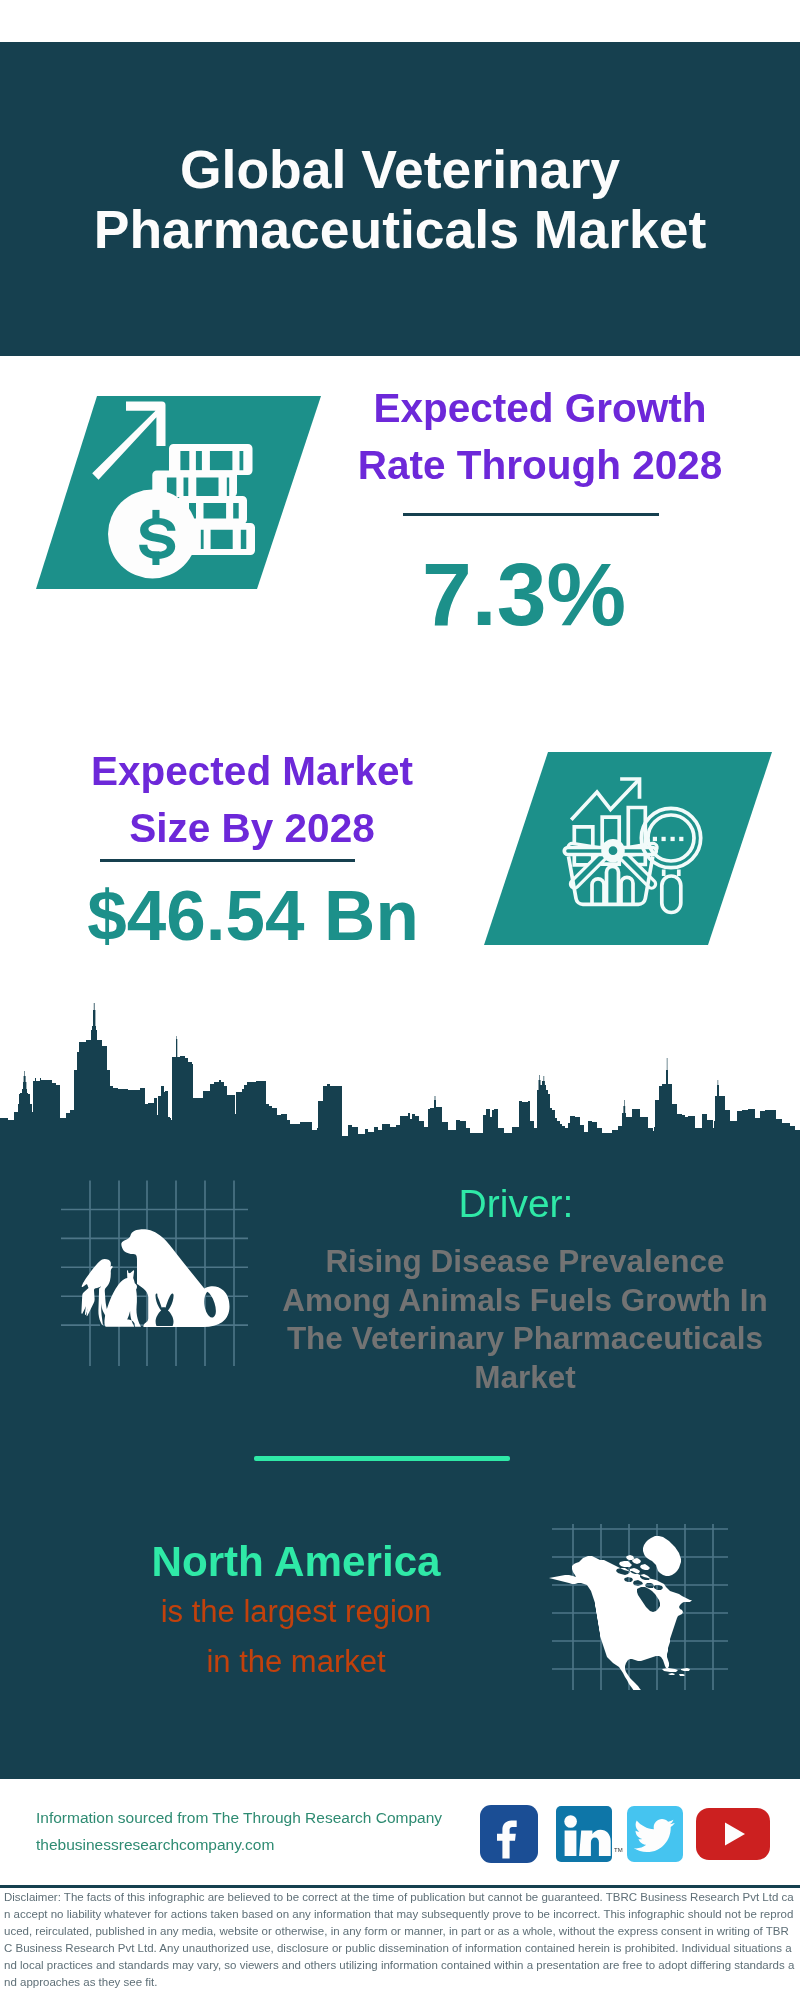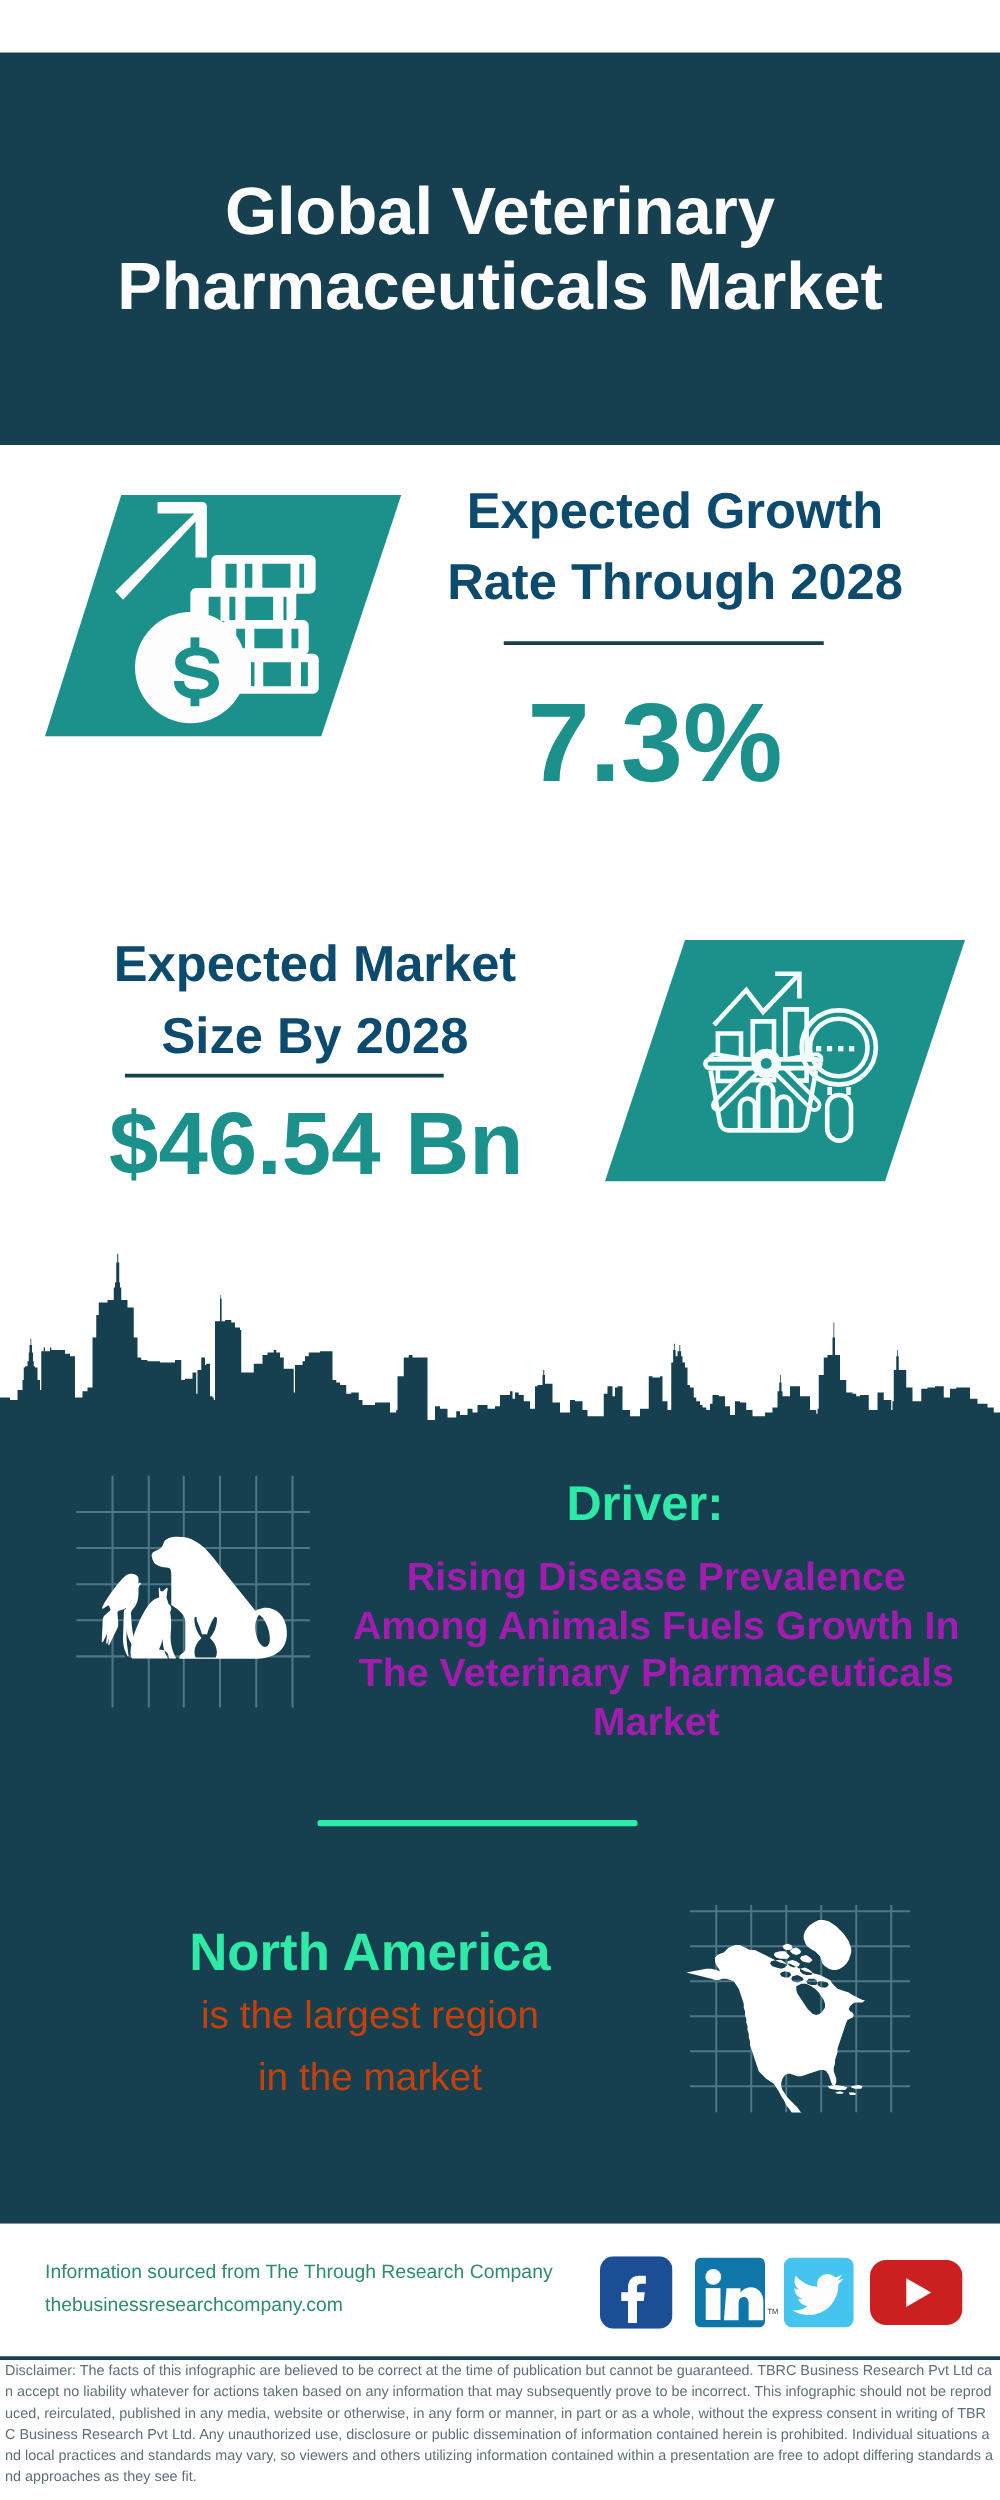--- a/index.html
+++ b/index.html
@@ -9,26 +9,26 @@
 
   
   .header{position:absolute;left:0;top:0;width:800px;height:314px;background:#16404f;margin-top:42px;}
   .header-title{position:absolute;left:0;top:98px;width:800px;margin:0;text-align:center;
     color:#fcfcfc;font-size:53.5px;font-weight:bold;line-height:60px;}
 
   
   .para{position:absolute;}
   .para svg{display:block;}
 
-  .stat-head{font-size:40.5px;font-weight:bold;color:#0c4a6e;line-height:57px;text-align:center;}
+  .stat-head{font-size:40.5px;font-weight:bold;color:#6d28d9;line-height:57px;text-align:center;}
   .rule{background:#16404f;height:3px;}
   .big{font-weight:bold;color:#1c908a;text-align:center;}
 
-  .driver-label{font-size:39px;font-weight:bold;color:#2fe9a7;text-align:center;line-height:46px;}
-  .driver-text{font-size:31.5px;font-weight:bold;color:#a21caf;text-align:center;line-height:38.5px;}
+  .driver-label{font-size:39px;font-weight:normal;color:#2fe9a7;text-align:center;line-height:46px;}
+  .driver-text{font-size:31.5px;font-weight:bold;color:#737373;text-align:center;line-height:38.5px;}
   .greenrule{background:#2fe9a7;height:5px;border-radius:2px;}
 
   .region-name{font-size:42.2px;font-weight:bold;color:#2fe9a7;text-align:center;line-height:50px;}
   .region-text{font-size:31px;font-weight:normal;color:#c2410c;text-align:center;line-height:50px;}
 
   
   .footer{position:absolute;left:0;top:1779px;width:800px;height:221px;background:#fff;}
   .src-text{position:absolute;color:#2e8b72;font-size:15.5px;line-height:27px;}
   .discl-rule{position:absolute;left:0;top:106px;width:800px;height:3px;background:#16404f;}
   .discl{position:absolute;left:4px;top:110px;width:793px;color:#5e6f77;font-size:11.5px;line-height:16.9px;word-break:break-all;}

